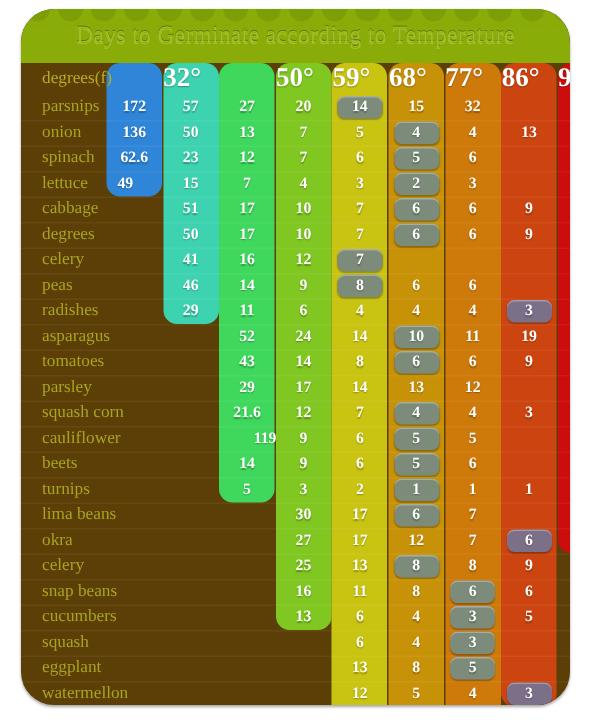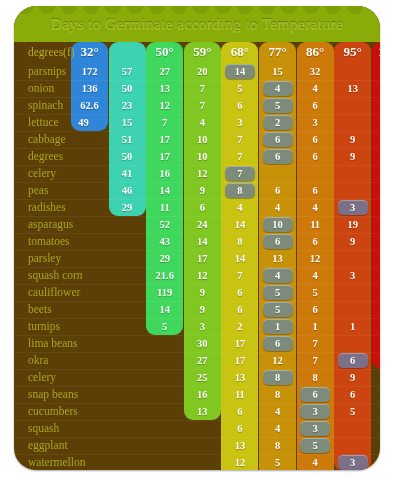--- a/index.html
+++ b/index.html
@@ -113,25 +113,26 @@
     width: 37px;
     height: 17px;
     line-height: 17px;
     text-align: center;
     font-size: 10.5px;
     font-weight: bold;
     color: #ffffff;
     text-shadow: 0 1px 1px rgba(0,0,0,0.30);
   }
   .cell.head {
-    font-size: 13px;
+    font-size: 18px;
     line-height: 20px;
     height: 20px;
     top: -1px;
     text-shadow: 0 1px 1px rgba(0,0,0,0.32);
+    margin-left: 32px;
   }
   .hl {
     display: inline-block;
     min-width: 20px;
     padding: 1px 5px;
     border-radius: 5px;
     background: #7d8c7a;
     box-shadow: inset 0 1px 0 rgba(255,255,255,0.30),
                 0 1px 1px rgba(0,0,0,0.28);
     line-height: 13px;
@@ -326,21 +327,21 @@
           <div class="cell" style="left: 207.4px;">7</div>
           <div class="cell" style="left: 245px;"><span class="hl">4</span></div>
           <div class="cell" style="left: 282.6px;">4</div>
           <div class="cell" style="left: 320.2px;">3</div>
           <div class="cell" style="left: 357.8px;"></div>
         </div>
         <div class="row" style="top: 242px;">
           <div class="rowlabel">cauliflower</div>
           <div class="cell" style="left: 57px;"></div>
           <div class="cell" style="left: 94.6px;"></div>
-          <div class="cell" style="left: 132.2px;">119</div>
+          <div class="cell" style="left: 132.2px; padding-left: 12px;">119</div>
           <div class="cell" style="left: 169.8px;">9</div>
           <div class="cell" style="left: 207.4px;">6</div>
           <div class="cell" style="left: 245px;"><span class="hl">5</span></div>
           <div class="cell" style="left: 282.6px;">5</div>
           <div class="cell" style="left: 320.2px;"></div>
           <div class="cell" style="left: 357.8px;"></div>
         </div>
         <div class="row" style="top: 259px;">
           <div class="rowlabel">beets</div>
           <div class="cell" style="left: 57px;"></div>

